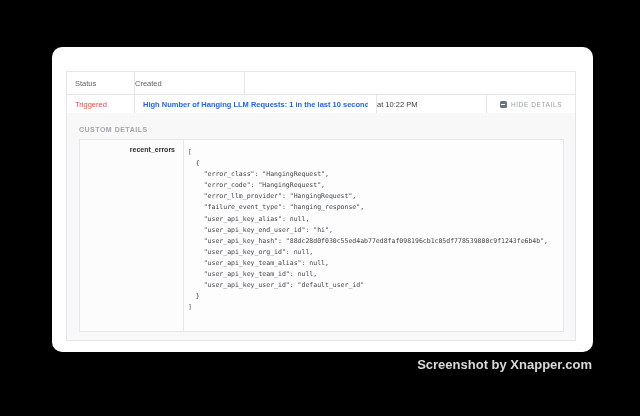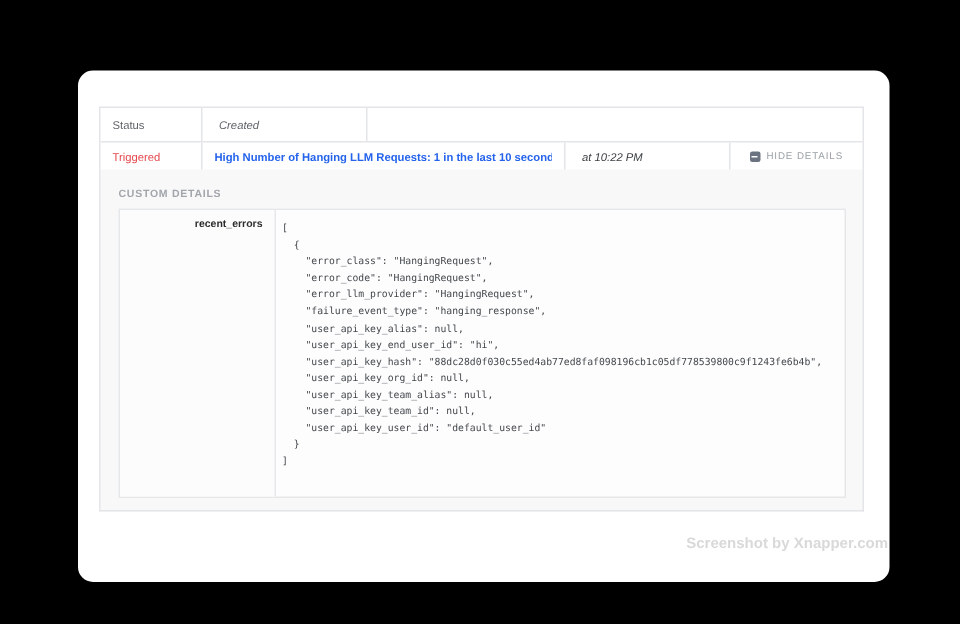--- a/index.html
+++ b/index.html
@@ -1,34 +1,34 @@
 <!DOCTYPE html>
 <html><head>
 <meta charset="utf-8">
 <style>
   * { margin:0; padding:0; box-sizing:border-box; }
   html,body { width:640px; height:416px; background:#000; overflow:hidden;
               font-family:"Liberation Sans", sans-serif; }
 
-  .card { position:absolute; left:52px; top:47px; width:541px; height:341px;
+  .card { position:absolute; left:52px; top:47px; width:541px; height:305px;
           background:#ffffff; border-radius:10px;
           box-shadow:0 6px 24px rgba(0,0,0,0.55); }
 
   
   .tbl { position:absolute; left:14px; top:24px; width:510px;
          border:1px solid #e3e5e8; background:#fff; }
   .trow { display:flex; }
   .trow.head { height:23px; border-bottom:1px solid #e3e5e8; }
   .trow.body { height:19px; }
   .cell { display:flex; align-items:center; padding:0 8px; overflow:hidden;
           white-space:nowrap; font-size:7.5px; }
   .cell + .cell { border-left:1px solid #e3e5e8; }
   .c-status  { width:67px; }
   .c-summary { width:242px; }
-  .c-created { width:110px; padding-left:11px;font-style:italic; }
+  .c-created { width:110px; padding-left:0; }
   .c-action  { width:89px; justify-content:center; }
   .head .cell { color:#5f6368; }
   .status-triggered { color:#e5484d; }
   .summary-link { color:#2563eb; font-weight:bold; text-decoration:none;
                   font-size:7.5px; overflow:hidden; white-space:nowrap; }
   .created-val { color:#3c4043; }
   .hide-btn { display:flex; align-items:center; gap:4px; background:none;
               border:none; cursor:pointer; color:#9aa0a6; font-size:6.5px;
               letter-spacing:0.6px; font-family:"Liberation Sans",sans-serif; }
   .minus-icon { width:7px; height:7px; background:#6b7280; border-radius:1.5px;
@@ -44,21 +44,21 @@
   .panel { margin-left:12px; width:485px; height:193px; background:#fdfdfe;
            border:1px solid #e6e7e9; display:flex; }
   .panel-key { width:104px; border-right:1px solid #e6e7e9; text-align:right;
                padding:6px 8px 0 0; font-size:7px; font-weight:bold;
                color:#2c2c2e; background:#fcfcfd; }
   .panel-val { flex:1; overflow:hidden; }
   .panel-val pre { margin:0; padding:7px 0 0 4px; font-family:"DejaVu Sans Mono", monospace;
                    font-size:6.5px; line-height:11.1px; color:#43474b; }
 
   .watermark { position:absolute; right:48px; top:357px; color:#d9d9d9;
-               font-size:10px; font-weight:bold; }
+               font-size:13px; font-weight:bold; }
 </style>
 </head>
 <body>
 
 <div class="card">
 
   <div class="tbl">
     <div class="trow head">
       <div class="cell c-status">Status</div>
       <div class="cell c-created">Created</div>

